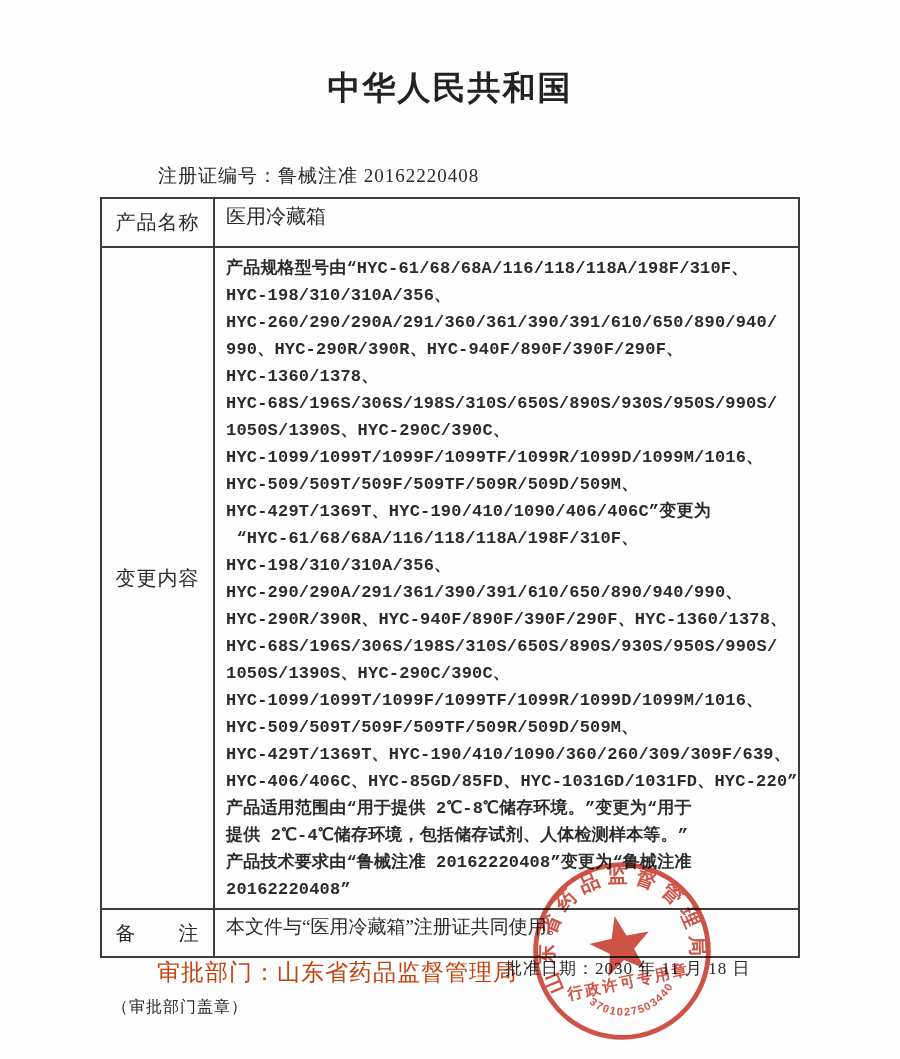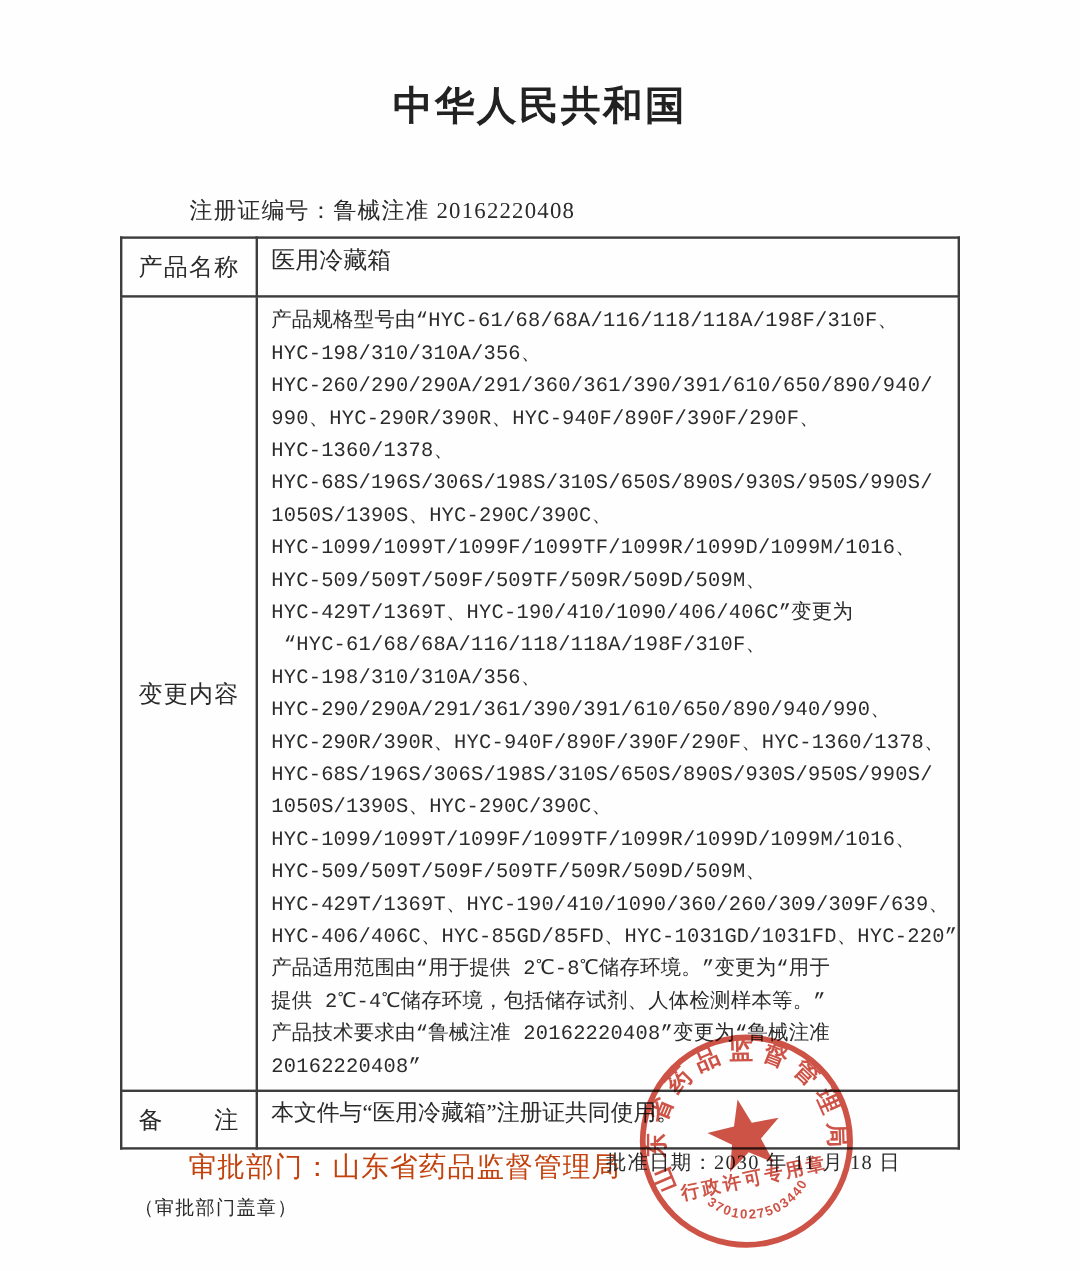--- a/index.html
+++ b/index.html
@@ -46,21 +46,21 @@
     color: #2a2a2a;
     letter-spacing: 1px;
   }
   .value-cell {
     padding: 4px 8px 16px 11px;
     font-size: 20px;
     color: #2a2a2a;
   }
   tr.row-product { height: 36px; }
   tr.row-note { height: 47px; }
-  .row-change .value-cell { padding: 7px 4px 5px 11px; }
+  .row-change .value-cell { padding: 7px 4px 5px 11px; font-weight: bold; }
 
   .content-lines { width: 100%; }
   .content-line {
     font-family: "Liberation Mono", "DejaVu Sans Mono", monospace;
     font-size: 17px;
     line-height: 27px;
     height: 27px;
     white-space: pre;
     letter-spacing: 0.2px;
     color: #2b2b2b;

